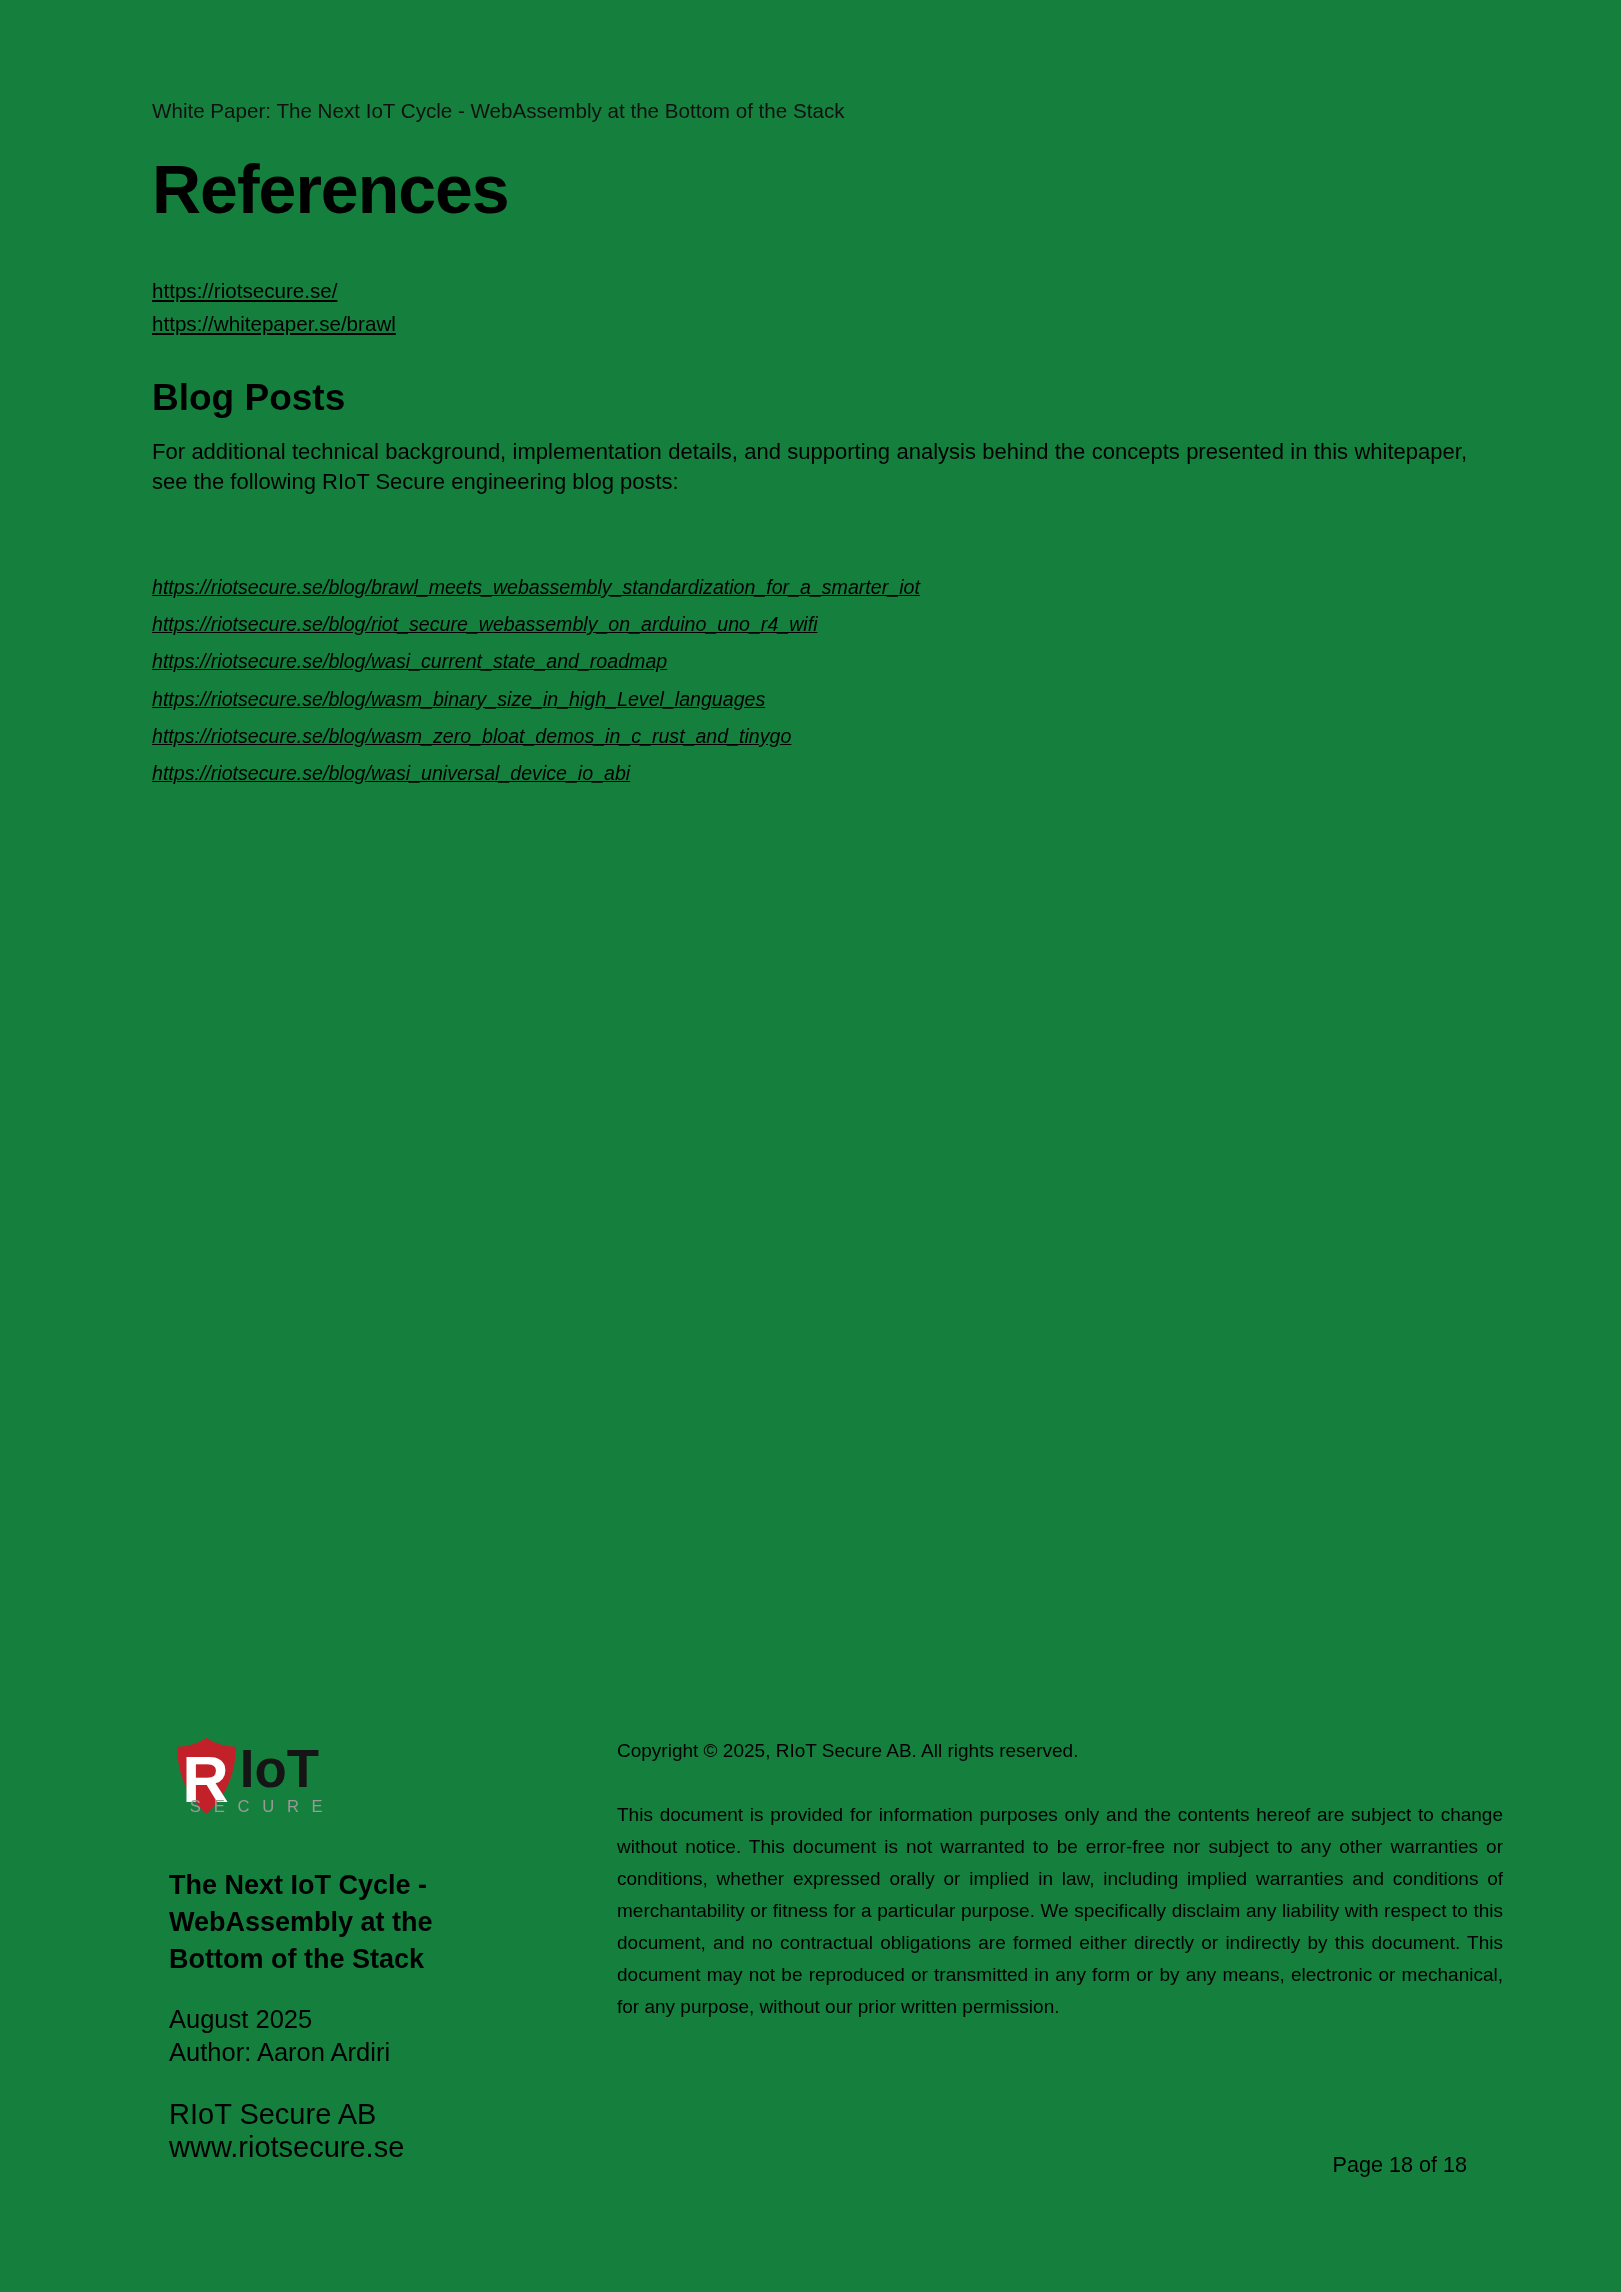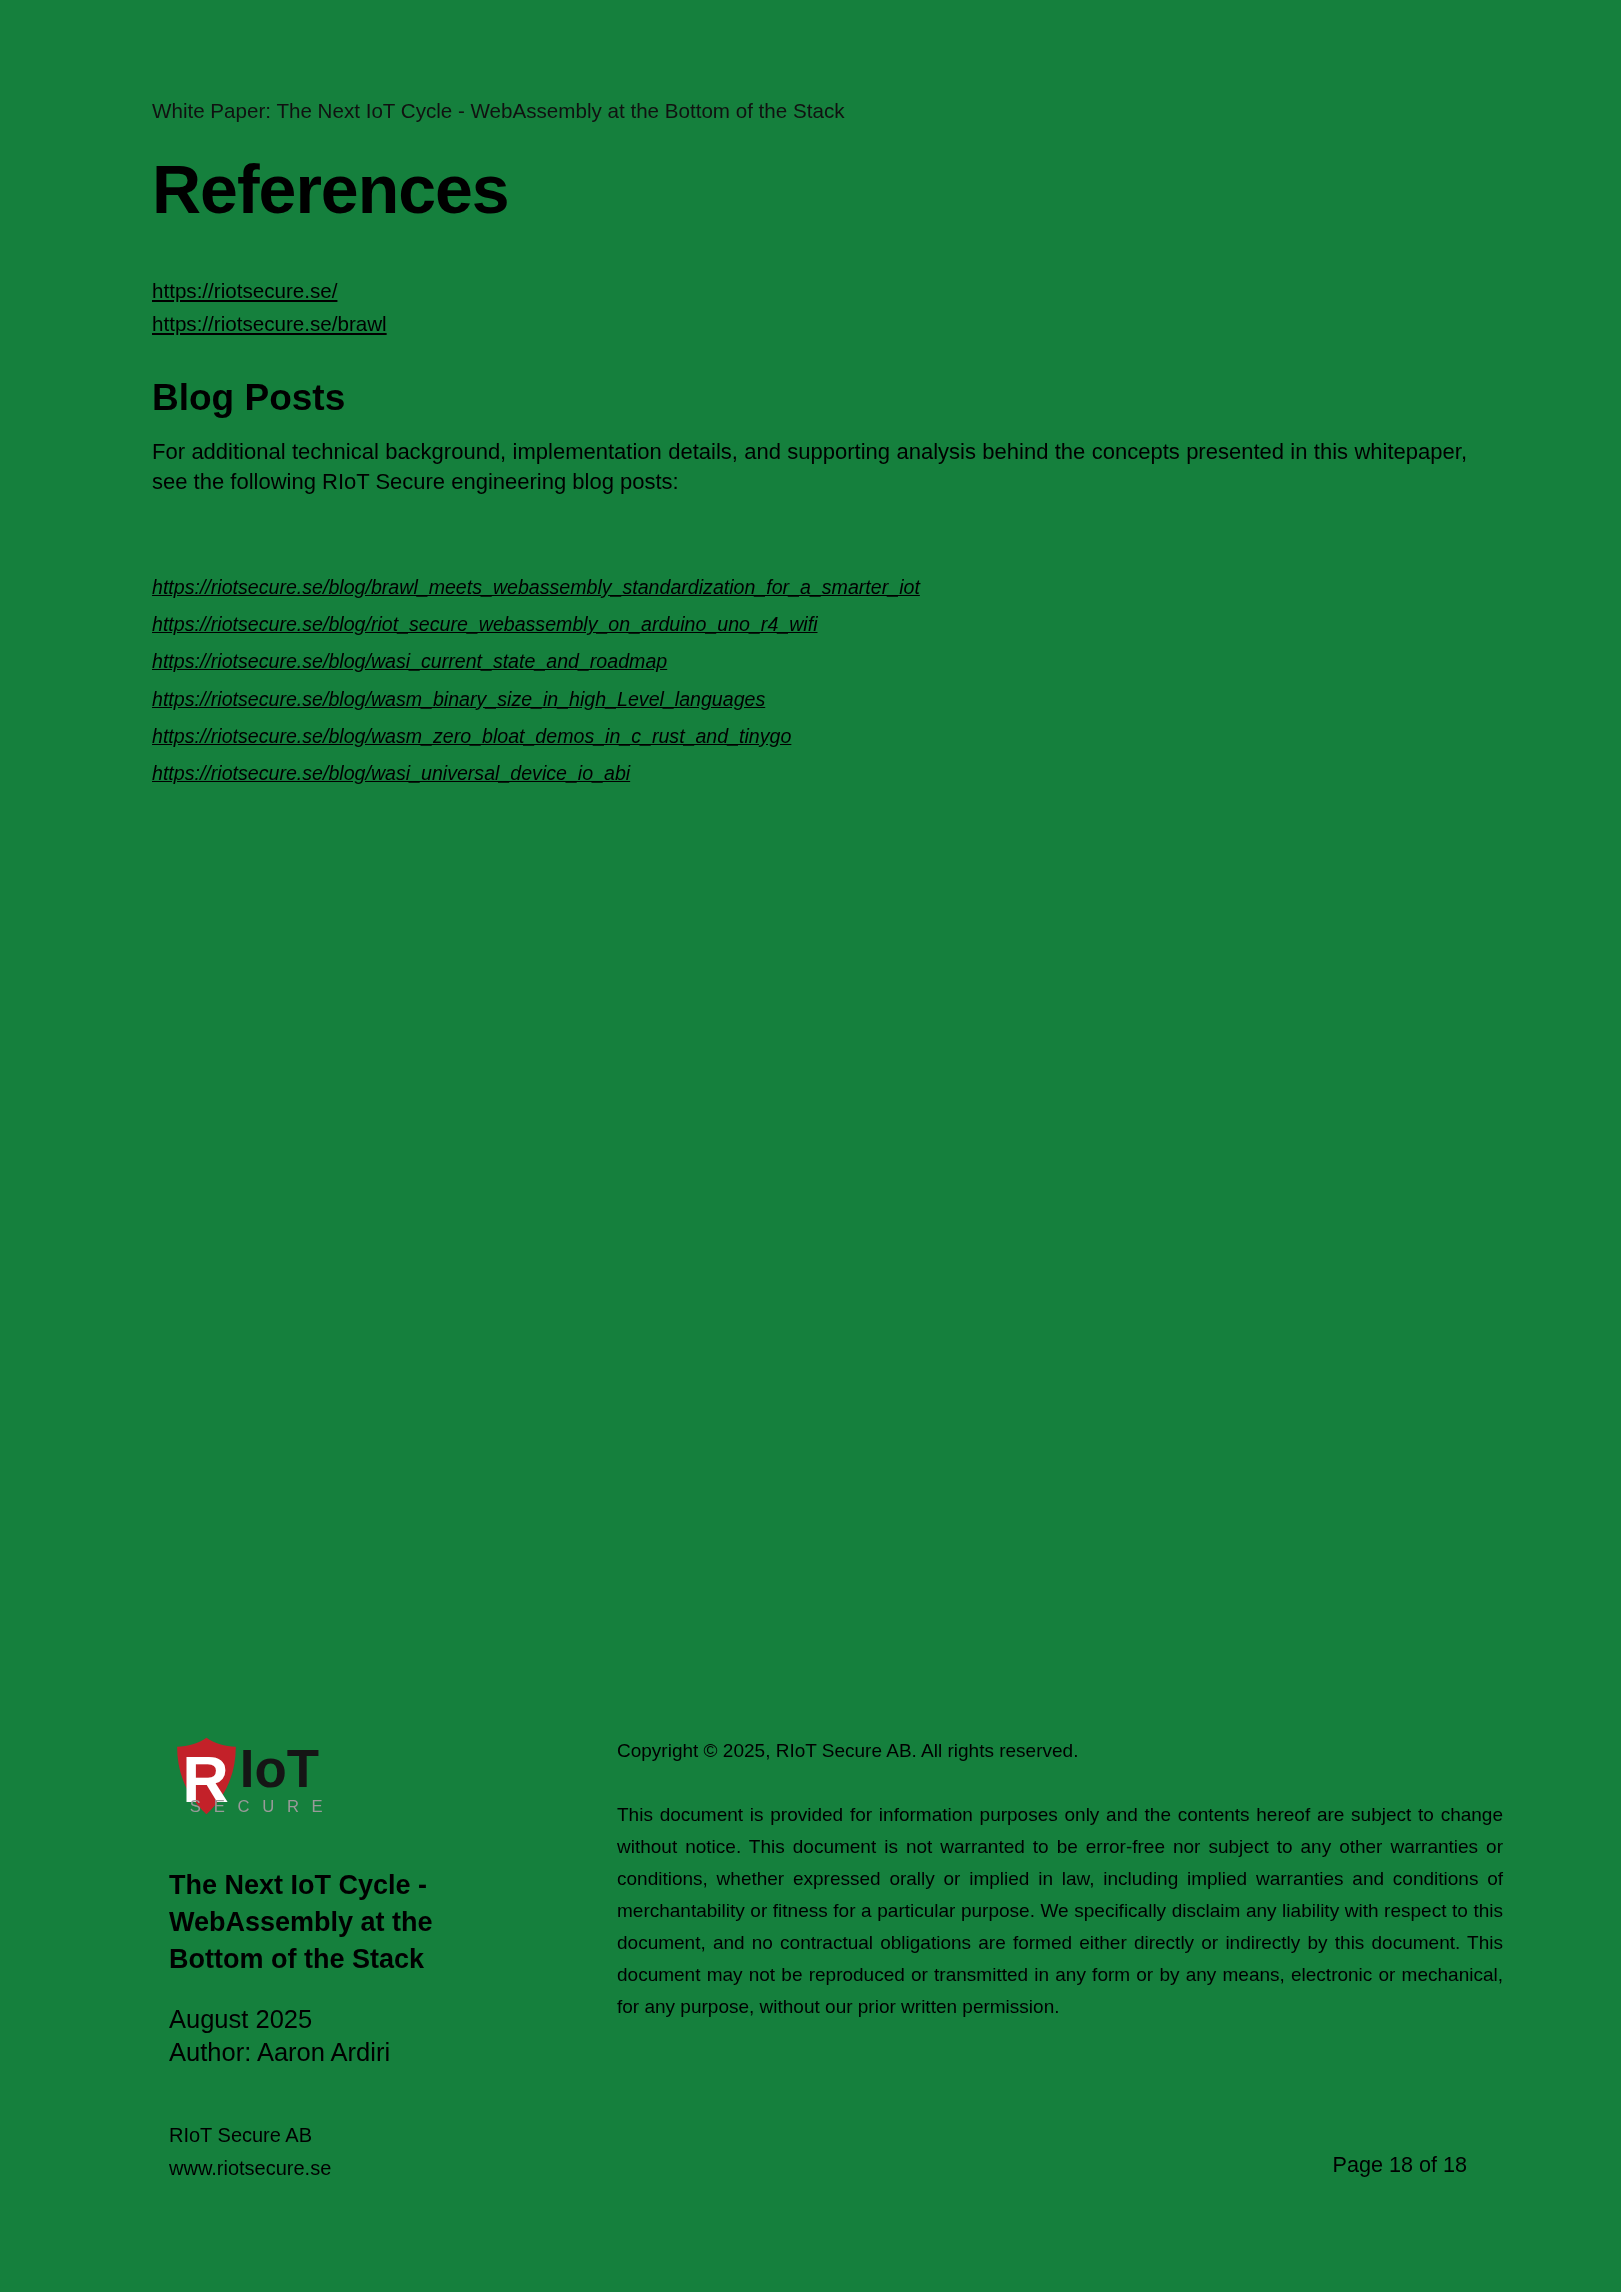--- a/index.html
+++ b/index.html
@@ -38,40 +38,40 @@
   .blog-links a { display: block; font-size: 19.6px; line-height: 22.5px; margin-bottom: 14.7px; font-style: italic; }
 
   .logo { position: absolute; left: 169px; top: 1731px; width: 162px; height: 90px; }
   .logo svg { overflow: visible; }
 
   .doc-title {
     position: absolute; left: 169px; top: 1867px; width: 296px;
     font-size: 27px; font-weight: bold; line-height: 37px;
   }
   .meta { position: absolute; left: 169px; top: 2003px; font-size: 25.5px; line-height: 33px; }
-  .company { position: absolute; left: 169px; top: 2098px; font-size: 20px; line-height: 33px; margin-top: 21px; }
+  .company { position: absolute; left: 169px; top: 2098px; font-size: 29px; line-height: 33px; }
 
   .legal { position: absolute; left: 581px; top: 1735px; width: 886px; font-size: 19px; line-height: 32px; margin-left: 36px; }
   .legal .copyright { margin-bottom: 32px; }
   .legal .disclaimer { text-align: justify; }
 
   .page-number { position: absolute; right: 154px; top: 2152px; font-size: 21.6px; }
 </style>
 </head>
 <body>
 
 <div class="page">
 
   <div class="running-header">White Paper: The Next IoT Cycle - WebAssembly at the Bottom of the Stack</div>
 
   <div class="h1">References</div>
 
   <div class="ref-links">
     <a href="#">https://riotsecure.se/</a>
-    <a href="#">https://riotsecure.se/brawl</a>
+    <a href="#">https://whitepaper.se/brawl</a>
   </div>
 
   <div class="h2">Blog Posts</div>
 
   <div class="intro">For additional technical background, implementation details, and supporting analysis behind the concepts presented in this whitepaper, see the following RIoT Secure engineering blog posts:</div>
 
   <div class="blog-links">
     <a href="#">https://riotsecure.se/blog/brawl_meets_webassembly_standardization_for_a_smarter_iot</a>
     <a href="#">https://riotsecure.se/blog/riot_secure_webassembly_on_arduino_uno_r4_wifi</a>
     <a href="#">https://riotsecure.se/blog/wasi_current_state_and_roadmap</a>

